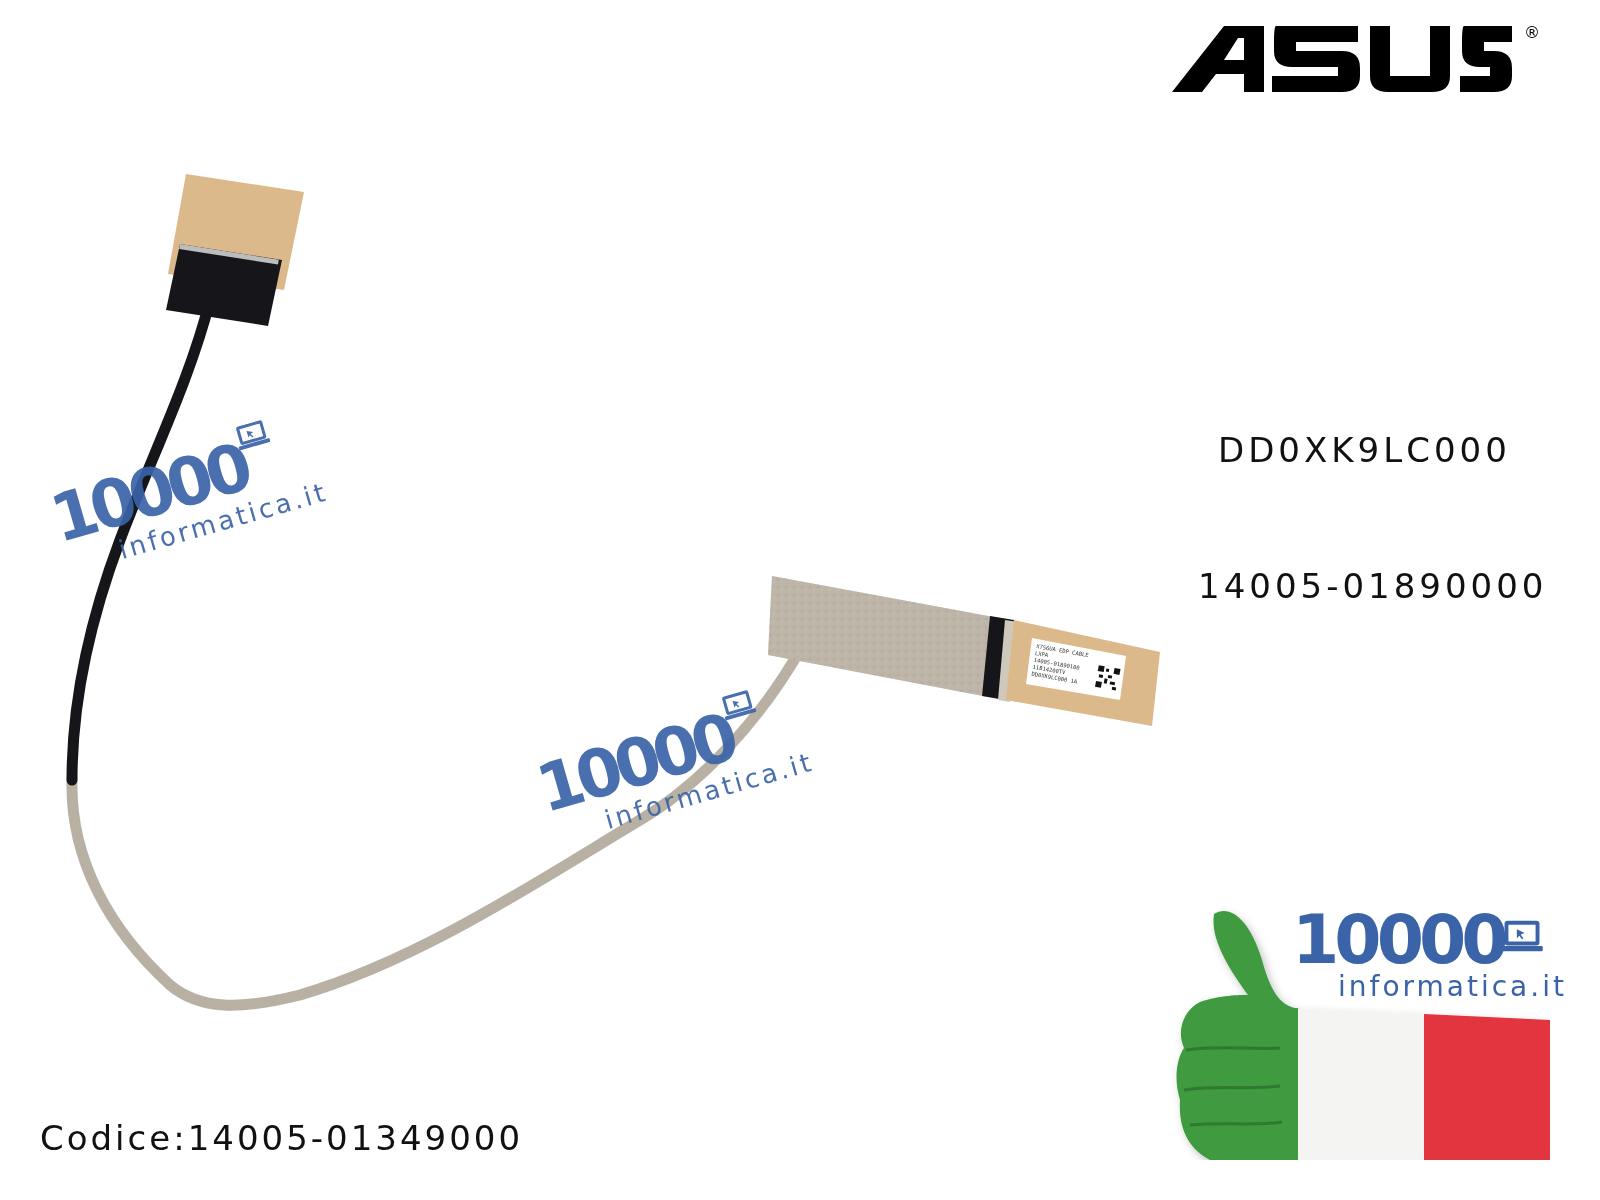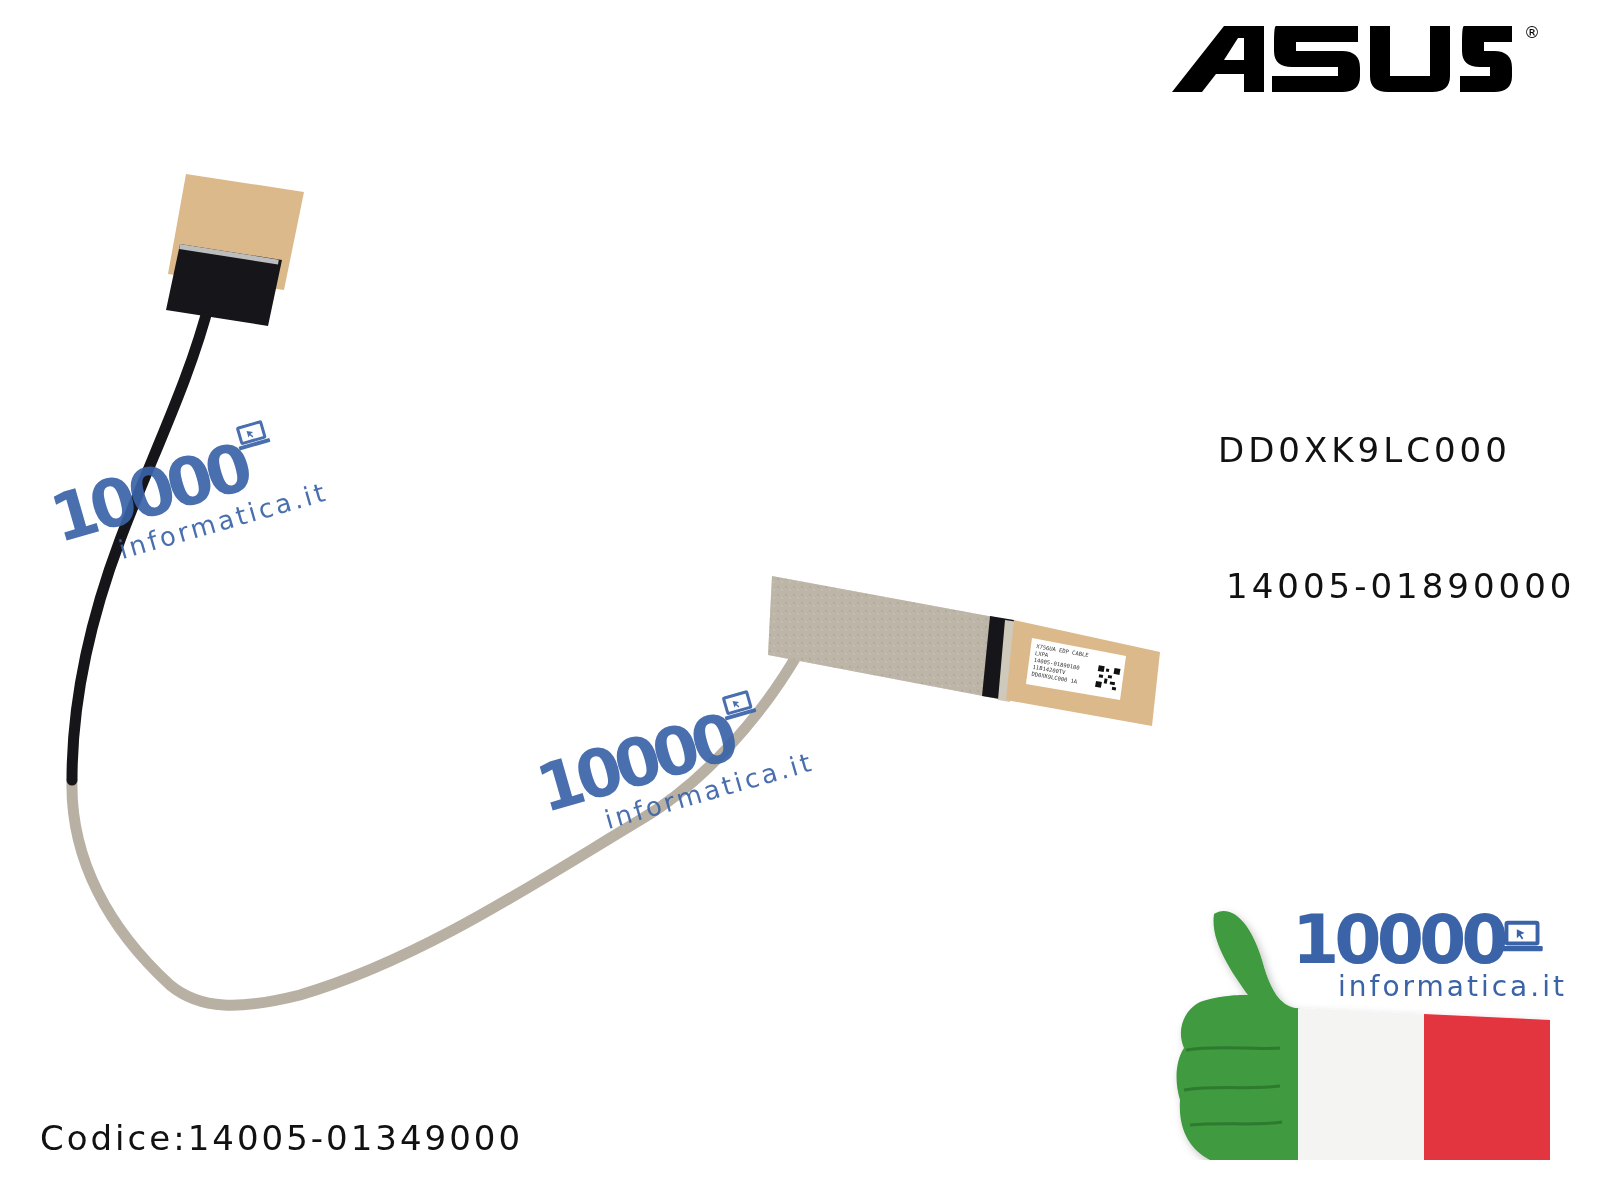--- a/index.html
+++ b/index.html
@@ -6,21 +6,21 @@
   body { width:1600px; height:1200px; position:relative; overflow:hidden;
          font-family:"DejaVu Sans", sans-serif; }
   .abs { position:absolute; }
 
   
   .asus-logo { left:1172px; top:18px; width:370px; height:82px; }
 
   
   .code { font-family:"DejaVu Sans", sans-serif; color:#111; letter-spacing:4px; font-weight:500; }
   .code-1 { left:1218px; top:430px; font-size:34px; }
-  .code-2 { left:1198px; top:566px; font-size:34px;margin-left:28px; }
+  .code-2 { left:1198px; top:566px; font-size:34px; }
   .codice { left:40px; top:1118px; font-size:34px; letter-spacing:3px; color:#111; }
 
   
   .cable { left:0; top:0; width:1600px; height:1200px; }
 
   
   .wm { color:#3a63a8; font-family:"DejaVu Sans", sans-serif; }
   .wm .num { font-weight:bold; font-size:66px; letter-spacing:-6px; display:block; line-height:1; }
   .wm .dom { font-size:26px; letter-spacing:3px; display:block; margin-left:56px; margin-top:-2px; }
   .wm .laptop { position:absolute; top:-8px; left:198px; }

